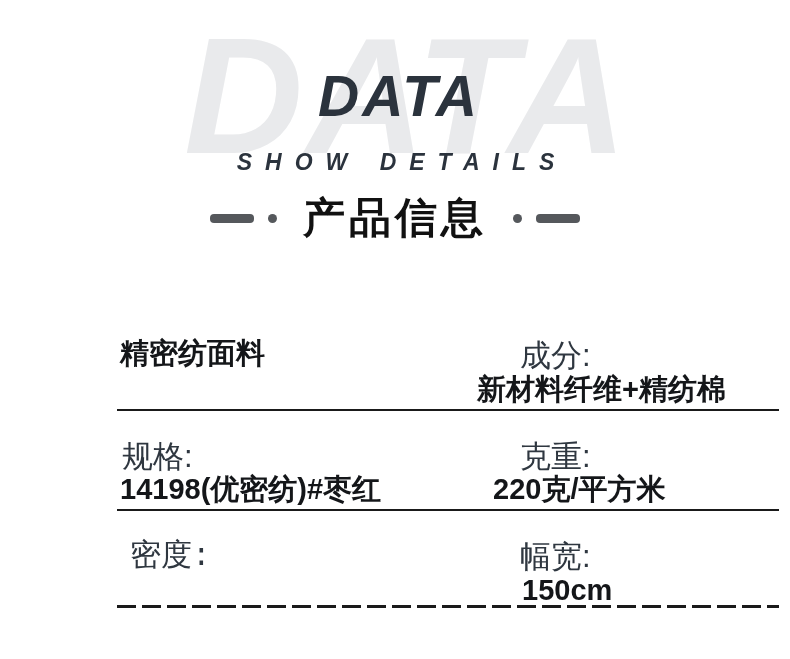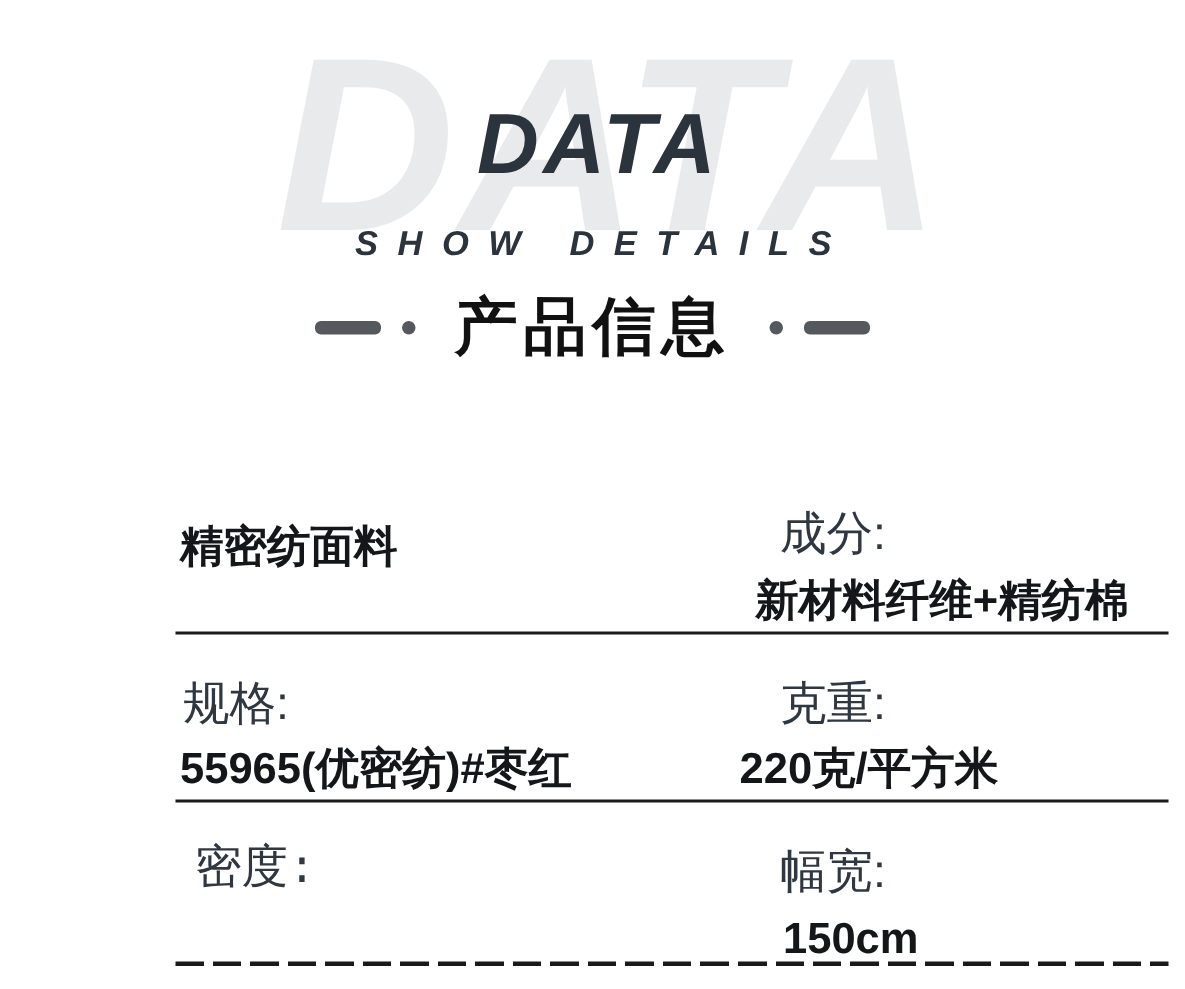--- a/index.html
+++ b/index.html
@@ -114,33 +114,33 @@
     background-repeat: no-repeat;
   }
 
   .spec-label {
     font-size: 31px;
     line-height: 1.15;
     color: #2f3740;
     white-space: nowrap;
   }
   .spec-value {
-    margin-top: 12px;
+    margin-top: 0;
     font-size: 29px;
     line-height: 1.1;
     font-weight: bold;
     color: #141619;
     white-space: nowrap;
   }
 
   .cell.left  .spec-label { padding-left: 5px; }
   .cell.left  .spec-value { padding-left: 3px; }
   .cell.right .spec-label { padding-left: 72px; }
 
-  .spec-row:nth-child(1) .cell.right .spec-value { padding-left: 29px; text-align: center; }
+  .spec-row:nth-child(1) .cell.right .spec-value { padding-left: 29px; }
   .spec-row:nth-child(2) .cell.right .spec-value { padding-left: 45px; }
   .spec-row:nth-child(3) .cell.left  .spec-label { padding-left: 13px; font-family: Liberation Mono, monospace; }
   .spec-row:nth-child(3) .cell.left  .spec-value { padding-left: 15px; }
   .spec-row:nth-child(3) .cell.right .spec-value { padding-left: 74px; }
 </style>
 </head>
 <body>
 
 <div class="hero">
   <div class="watermark">DATA</div>
@@ -164,21 +164,21 @@
     </div>
     <div class="cell right">
       <div class="spec-label">成分:</div>
       <div class="spec-value">新材料纤维+精纺棉</div>
     </div>
   </div>
 
   <div class="spec-row">
     <div class="cell left">
       <div class="spec-label">规格:</div>
-      <div class="spec-value">55965(优密纺)#枣红</div>
+      <div class="spec-value">14198(优密纺)#枣红</div>
     </div>
     <div class="cell right">
       <div class="spec-label">克重:</div>
       <div class="spec-value">220克/平方米</div>
     </div>
   </div>
 
   <div class="spec-row dashed">
     <div class="cell left">
       <div class="spec-label">密度:</div>

